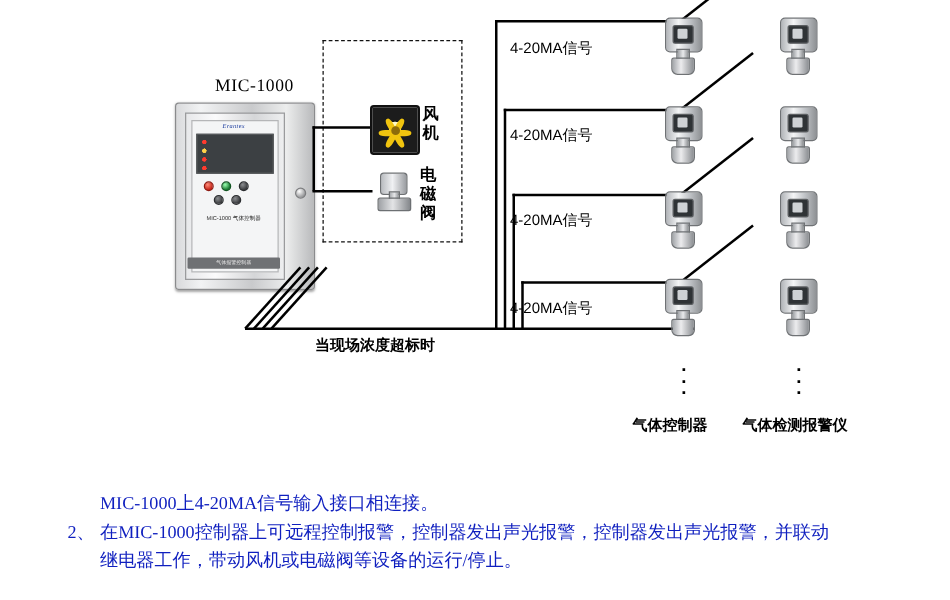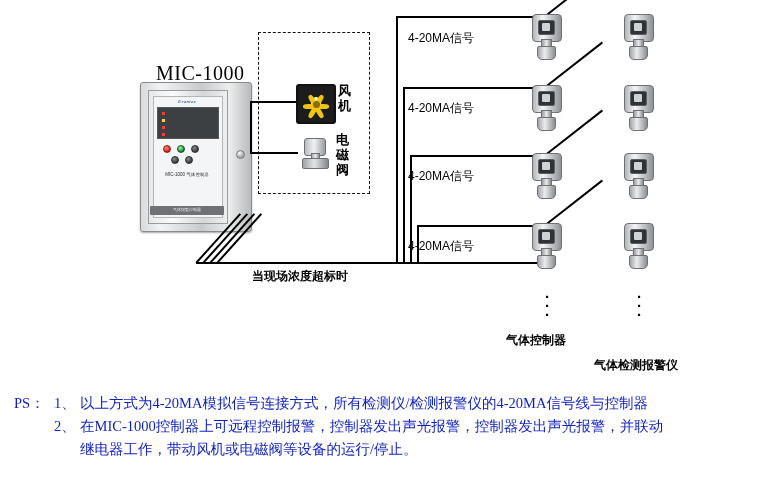--- a/index.html
+++ b/index.html
@@ -17,22 +17,22 @@
   }
   #stage {
     position: relative;
     width: 760px;
     height: 480px;
   }
   .abs { position: absolute; }
 
   
   .ctrl-title {
-    left: 156px; top: 62px;
-    font-size: 20px;
+    left: 172px; top: 62px;
+    font-size: 14px;
     letter-spacing: 0.5px;
     font-family: "Liberation Serif", serif;
   }
   .ctrl-box {
     left: 140px; top: 82px;
     width: 110px; height: 148px;
     background: linear-gradient(to right,#d9dadc 0%, #f2f3f4 18%, #c9cacc 55%, #eceded 80%, #b9babc 100%);
     border: 1px solid #8a8b8d;
     border-radius: 3px;
     box-shadow: 0 1px 2px rgba(0,0,0,.35);
@@ -434,28 +434,24 @@
       <div>.</div>
       <div>.</div>
   </div>
   <div class="abs dots" style="left:628px; top:288px; width:22px;">
     <div>.</div>
       <div>.</div>
       <div>.</div>
   </div>
 
   <div class="abs bottom-cap" style="left:506px; top:332px;">气体控制器</div>
-  <div class="abs bottom-cap" style="left:594px; top:332px;margin-top:25px;">气体检测报警仪</div>
+  <div class="abs bottom-cap" style="left:594px; top:332px;">气体检测报警仪</div>
 
   <div class="abs ps">
-    <div class="ps-row">
-      <div class="ps-tag">PS：</div>
-      <div class="ps-num">1、</div>
-      <div class="ps-txt">以上方式为4-20MA模拟信号连接方式，所有检测仪/检测报警仪的4-20MA信号线与控制器</div>
-    </div>
+    <div class="ps-indent">MIC-1000上4-20MA信号输入接口相连接。</div>
     <div class="ps-row">
       <div class="ps-tag"></div>
       <div class="ps-num">2、</div>
       <div class="ps-txt">在MIC-1000控制器上可远程控制报警，控制器发出声光报警，控制器发出声光报警，并联动</div>
     </div>
     <div class="ps-indent">继电器工作，带动风机或电磁阀等设备的运行/停止。</div>
   </div>
 
 </div>
 

